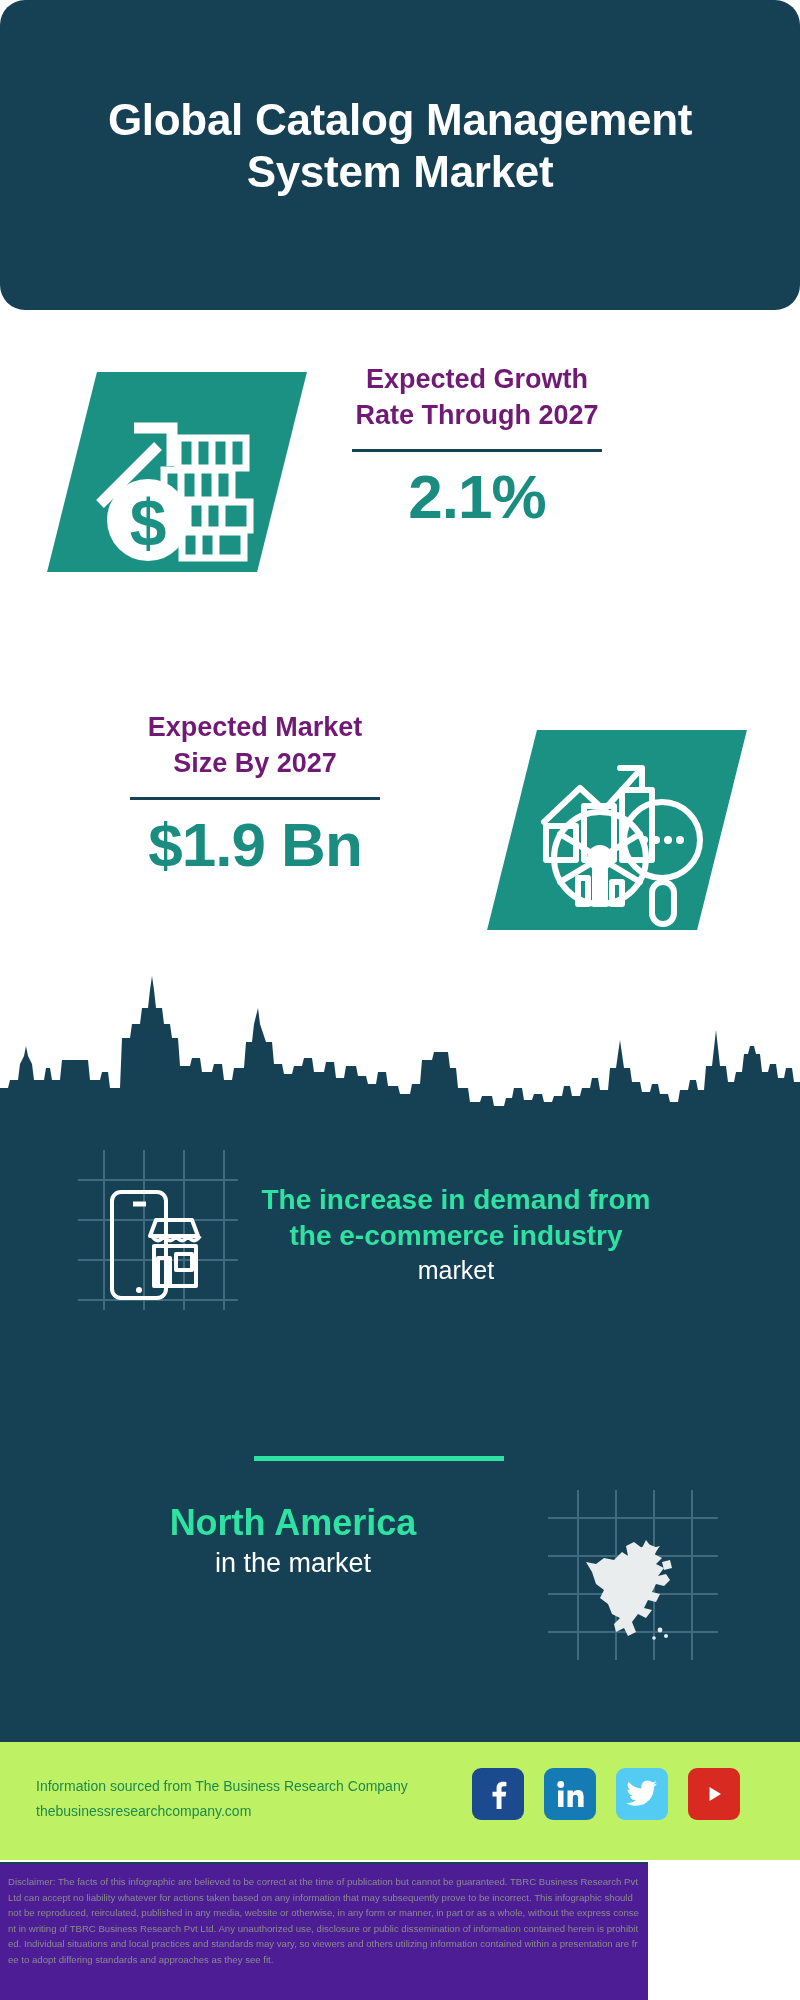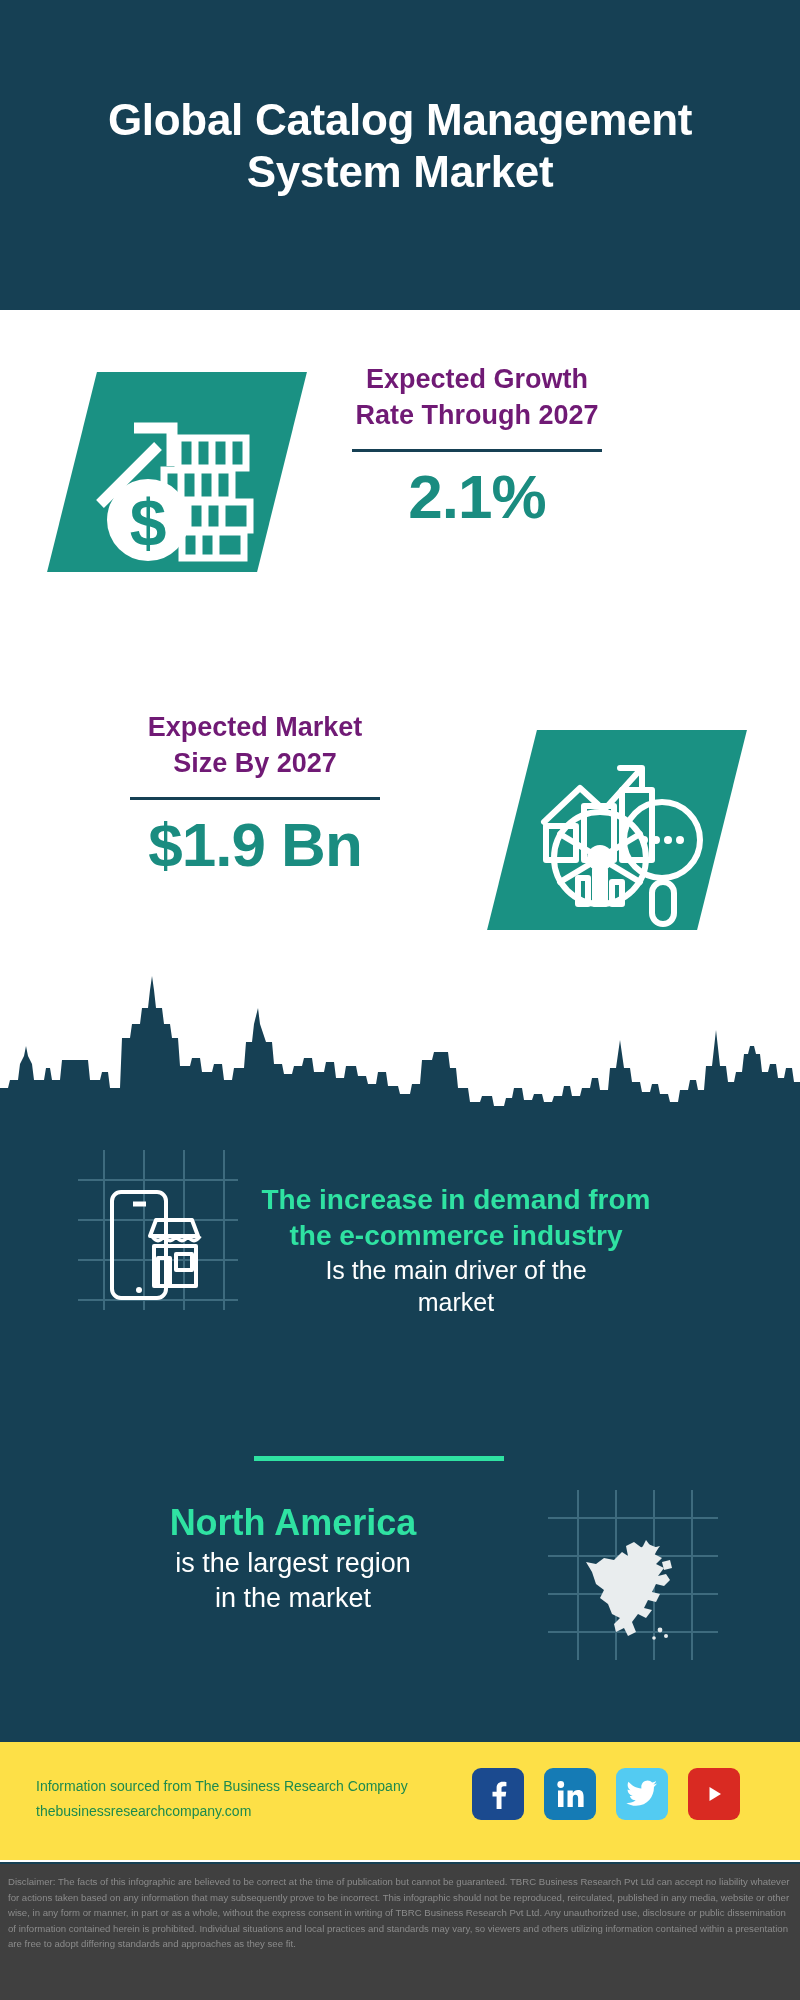--- a/index.html
+++ b/index.html
@@ -15,21 +15,21 @@
     width:800px; height:2000px;
     overflow:hidden;
     background:#ffffff;
   }
 
   
   .header {
     position:absolute; left:0; top:0;
     width:800px; height:310px;
     background:#164054;
-    display:flex; align-items:center; justify-content:center;
+    display:flex; align-items:center; justify-content:center;border-radius:25px;
   }
   .header-title {
     color:#ffffff;
     font-size:44px;
     font-weight:bold;
     line-height:1.18;
     text-align:center;
     letter-spacing:-0.3px;
     width:640px;
     padding-bottom:18px;
@@ -109,21 +109,21 @@
   .green-divider {
     position:absolute;
     height:5px;
     background:#2FE2A2;
   }
 
   
   .footer {
     position:absolute; left:0; top:1740px;
     width:800px; height:120px;
-    background:#fde047;
+    background:#bef264;
     border-top:2px solid #164054;
   }
   .footer-src {
     position:absolute; left:36px; top:32px;
     color:#1C8A4E;
     font-size:14px;
     line-height:1.75;
   }
   .footer-src span { display:block; }
   .social {
@@ -133,22 +133,22 @@
     display:flex; align-items:center; justify-content:center;
   }
   .s-fb { left:472px; background:#1B4A8F; }
   .s-li { left:544px; background:#157BB5; }
   .s-tw { left:616px; background:#53CBF2; }
   .s-yt { left:688px; background:#D92A22; }
 
   
   .disclaimer-wrap {
     position:absolute; left:0; top:1862px;
-    width:800px; height:138px;
-    background:#404040;
+    width:648px; height:138px;
+    background:#4c1d95;
     border-top:2px solid #164054;
     padding:10px 8px 0 8px;
   }
   .disclaimer {
     color:#8B8B8B;
     font-size:9.6px;
     line-height:1.62;
     text-align:left;
     word-break:break-all;
   }
@@ -273,31 +273,29 @@
         <rect x="80" y="108" width="12" height="28"></rect>
         <rect x="98" y="104" width="16" height="16"></rect>
       </g>
     </svg>
   </div>
 
   <div class="fact-row" style="left:246px; top:1182px; width:420px;">
     <div class="fact-text">
       <span class="fact-hl">The increase in demand from</span>
       <span class="fact-hl">the e-commerce industry</span>
-      <span class="fact-sub">Is the main driver of the</span>
       <span class="fact-sub">market</span>
     </div>
   </div>
 
   <div class="green-divider" style="left:254px; top:1456px; width:250px;"></div>
 
   <div class="fact-row" style="left:58px; top:1500px; width:470px;">
     <div class="fact-text">
       <span class="fact-hl" style="font-size:36px;">North America</span>
-      <span class="fact-sub" style="font-size:27px;">is the largest region</span>
       <span class="fact-sub" style="font-size:27px;">in the market</span>
     </div>
   </div>
 
   <div class="grid-icon" style="left:548px; top:1490px;">
     <svg width="170" height="170" viewBox="0 0 170 170">
       <g stroke="#3E6B7E" stroke-width="2" fill="none">
         <line x1="0" y1="28" x2="170" y2="28"></line>
         <line x1="0" y1="66" x2="170" y2="66"></line>
         <line x1="0" y1="104" x2="170" y2="104"></line>

